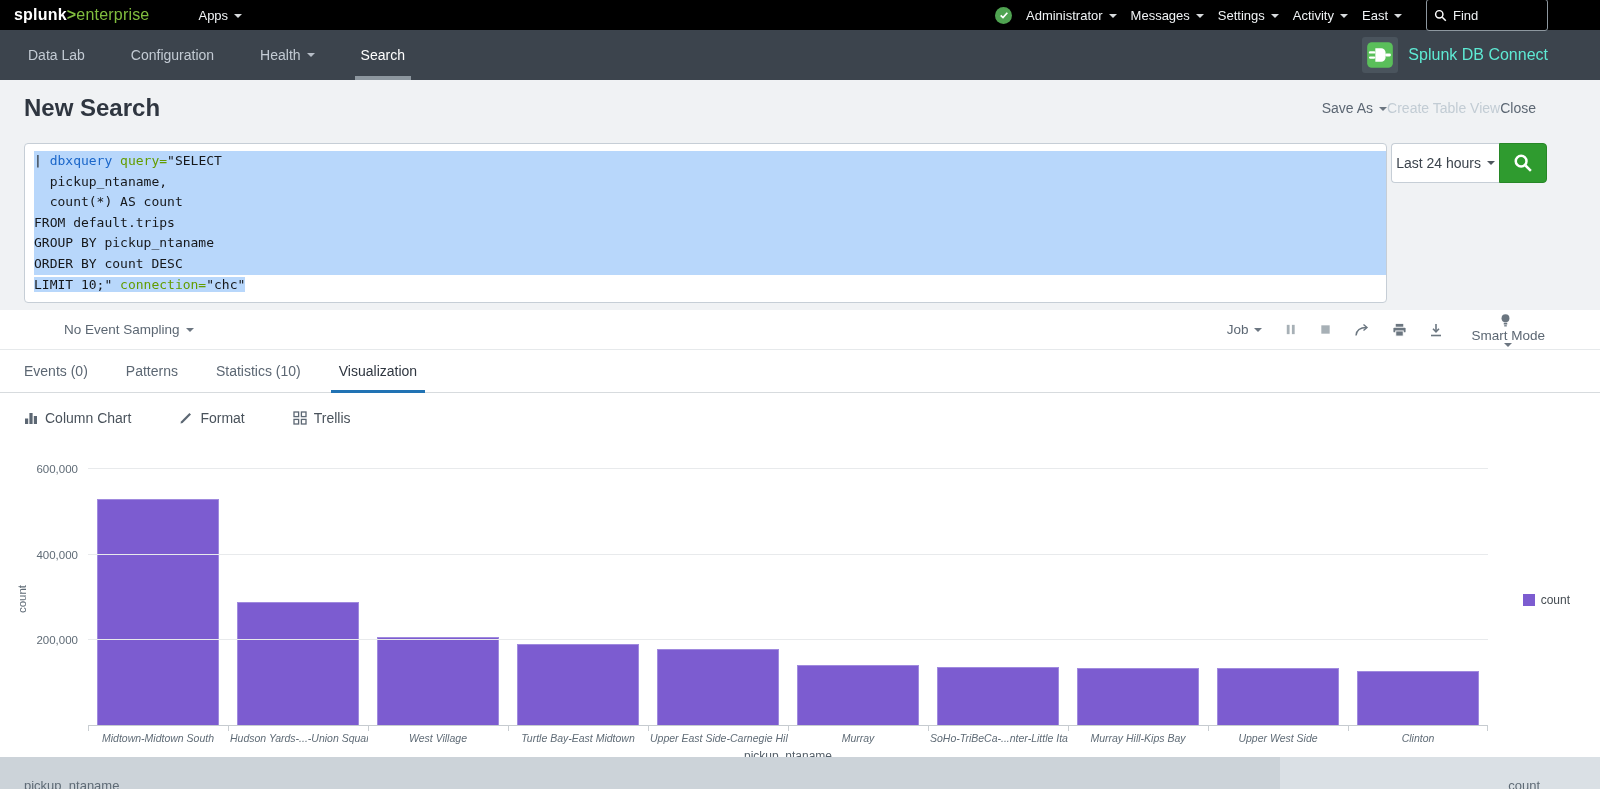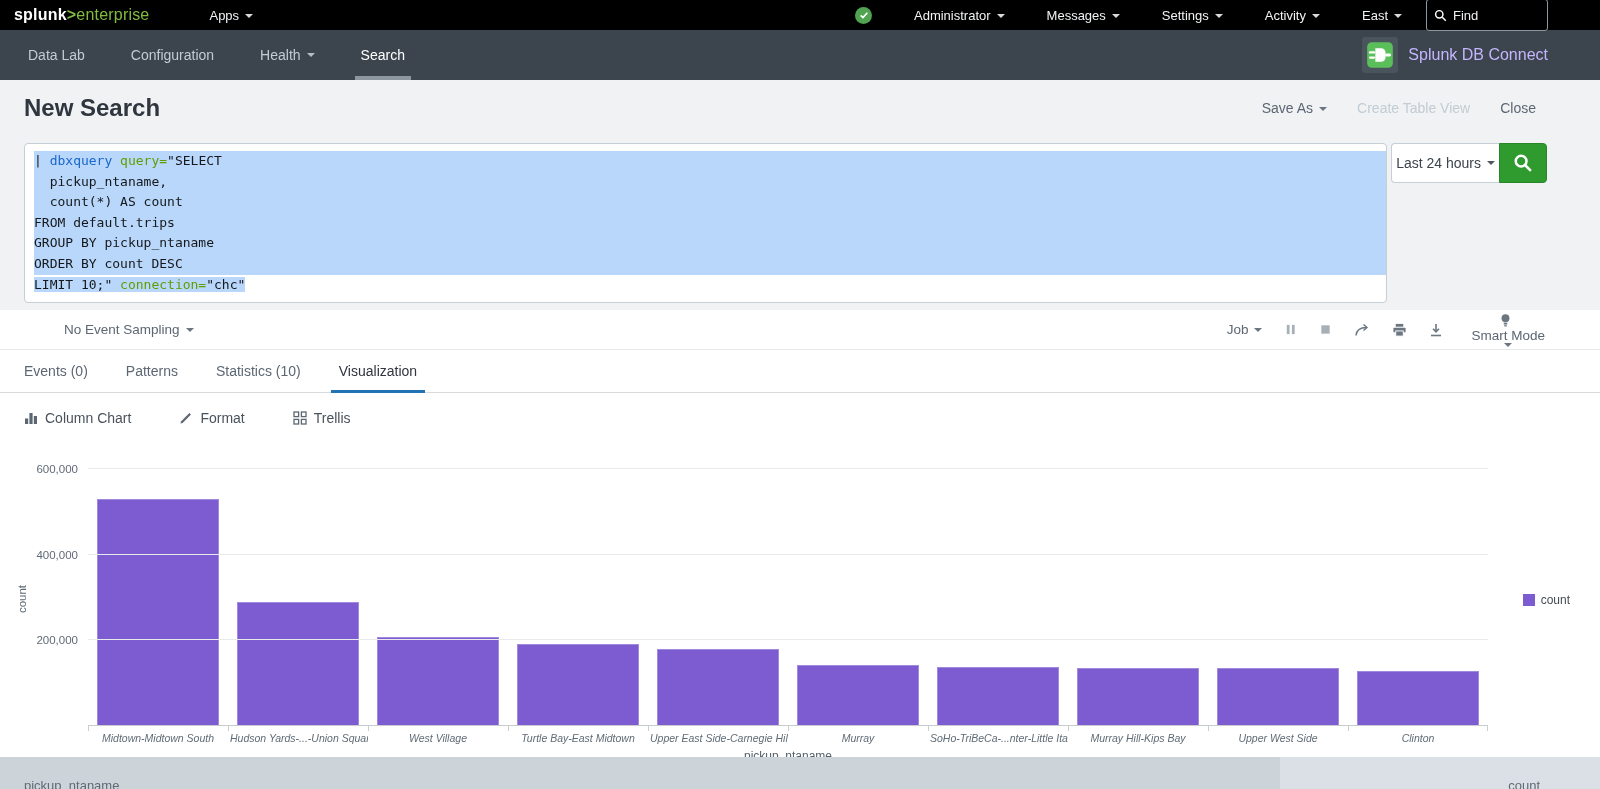--- a/index.html
+++ b/index.html
@@ -8,22 +8,22 @@
   body { position:relative; }
 
   
   .topbar { height:30px; background:#000; display:flex; align-items:center;
     justify-content:space-between; padding:0 52px 0 14px; color:#fff; }
   .tb-left, .tb-right { display:flex; align-items:center; }
   .logo { font-size:16px; letter-spacing:.2px; margin-right:44px; cursor:pointer; }
   .lg-splunk { color:#fff; font-weight:bold; }
   .lg-gt { color:#80bd3e; font-weight:bold; }
   .lg-ent { color:#80bd3e; font-weight:300; }
-  .tb-item { font-size:13px; color:#f0f3f5; margin-left:42px; cursor:pointer; white-space:nowrap; }
-  .tb-left .tb-item { margin-left:16px; }
+  .tb-item { font-size:13px; color:#f0f3f5; margin-left:14px; cursor:pointer; white-space:nowrap; }
+  .tb-left .tb-item { margin-left:5px; }
   .caret { display:inline-block; width:0; height:0; border-left:4px solid transparent;
     border-right:4px solid transparent; border-top:4px solid currentColor;
     margin-left:6px; vertical-align:2px; opacity:.9; }
   .status-badge { width:17px; height:17px; border-radius:50%; background:#4fa351;
     display:flex; align-items:center; justify-content:center; margin-left:0; cursor:pointer; }
   .find-box { display:flex; align-items:center; margin-left:24px; width:122px; height:32px;
     border:1px solid #8d979f; border-radius:3px; padding:0 7px; background:#000; }
   .find-box input { background:transparent; border:none; outline:none; color:#fff;
     font-size:13px; width:86px; margin-left:6px; font-family:"Liberation Sans",sans-serif; }
   .find-box input::placeholder { color:#eef1f3; opacity:1; }
@@ -33,28 +33,28 @@
     justify-content:space-between; padding:0 52px 0 28px; }
   .ab-nav { display:flex; align-items:center; height:100%; }
   .ab-item { position:relative; height:100%; display:flex; align-items:center;
     font-size:14px; color:#c3cbd4; margin-right:46px; cursor:pointer; white-space:nowrap; }
   .ab-item.active { color:#fff; }
   .ab-item.active::after { content:""; position:absolute; left:-6px; right:-6px; bottom:0;
     height:4px; background:#8d979f; }
   .ab-app { display:flex; align-items:center; }
   .app-tile { width:36px; height:36px; background:#4a545d; border-radius:3px;
     display:flex; align-items:center; justify-content:center; margin-right:10px; }
-  .ab-app-name { color:#c4b5fd; font-size:16px; }
+  .ab-app-name { color:#5eead4; font-size:16px; }
 
   
   .page-header { height:55px; background:#f0f2f4; display:flex; align-items:center;
     justify-content:space-between; padding:0 64px 0 24px; }
   .page-title { font-size:24px; font-weight:700; color:#2f3640; }
   .hdr-actions { display:flex; align-items:center; }
-  .hdr-link { font-size:14px; color:#5c6773; margin-left:30px; cursor:pointer; white-space:nowrap; }
+  .hdr-link { font-size:14px; color:#5c6773; cursor:pointer; white-space:nowrap; }
   .hdr-link.disabled { color:#c2ccd4; cursor:default; }
 
   
   .search-row { background:#f0f2f4; padding:8px 53px 7px 24px; display:flex; align-items:flex-start; }
   .query-box { flex:1; background:#fff; border:1px solid #c6ced6; border-radius:4px;
     min-height:157px; padding:7px 0 7px 9px; font-family:"DejaVu Sans Mono", monospace;
     font-size:13px; line-height:20.6px; color:#111; overflow:hidden; cursor:text; }
   .q-line { white-space:pre; }
   .q-line.sel-full { background:#b8d7fb; }
   .sel-part { background:#b8d7fb; }

